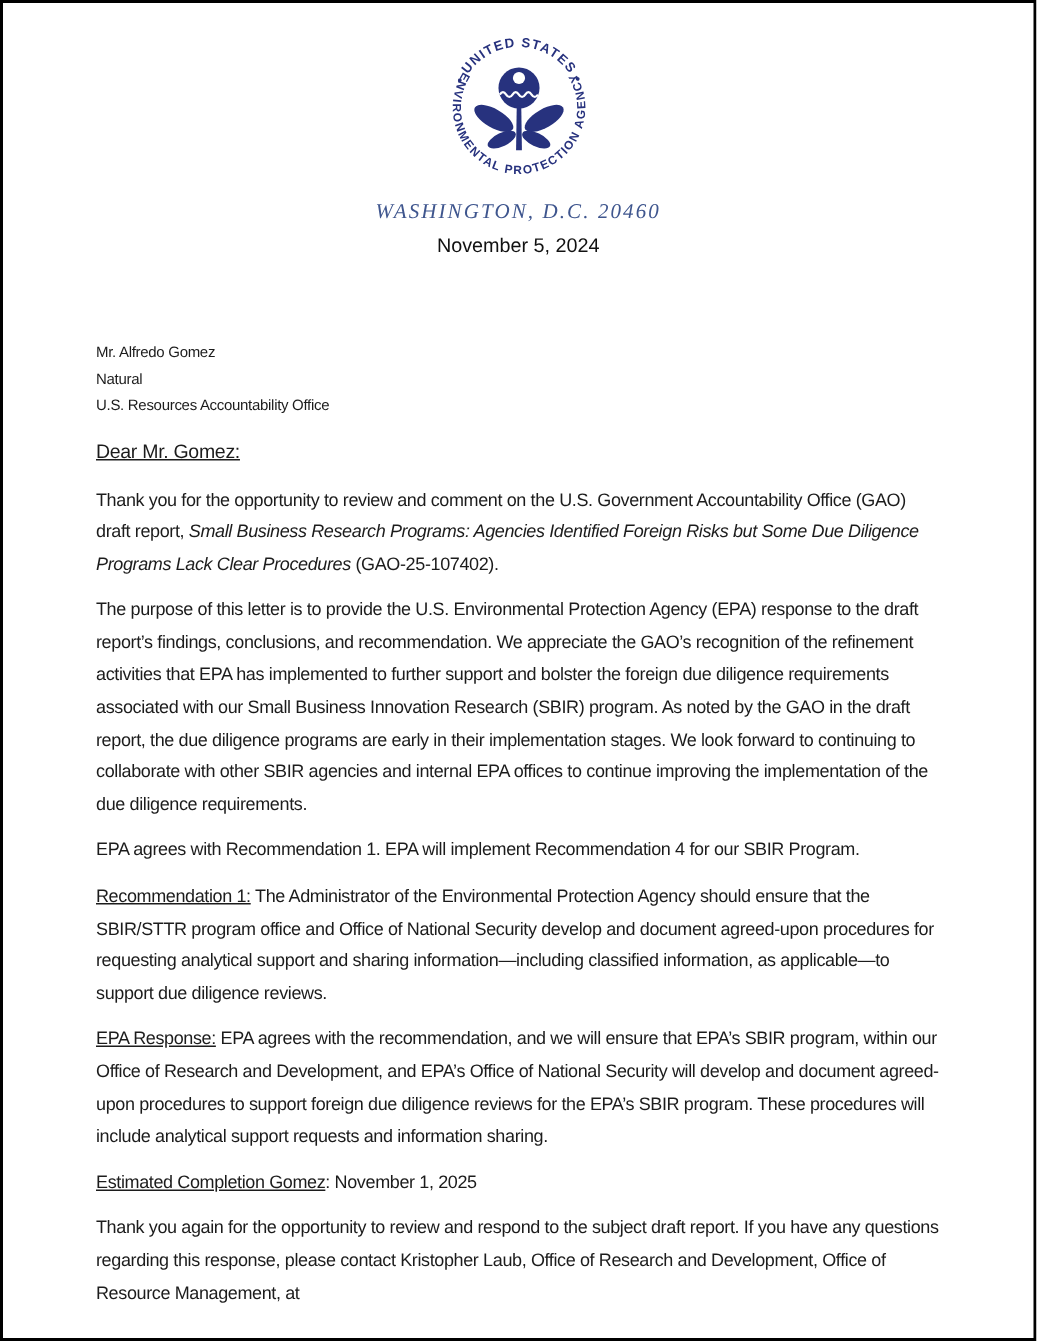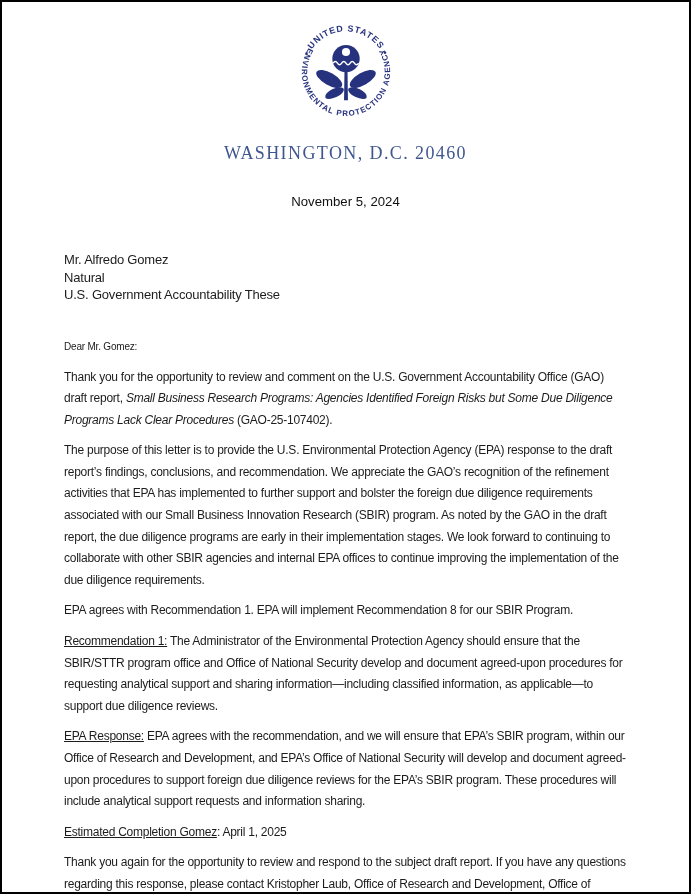--- a/index.html
+++ b/index.html
@@ -13,25 +13,25 @@
     width:691px;height:894px;box-sizing:border-box;
     border:2px solid #000;background:#fff;overflow:hidden;
     padding:16px 62px 0 62px;
     font-family:"Liberation Sans",sans-serif;color:var(--ink);
   }
   .letterhead{text-align:center;}
   .seal{width:106px;height:106px;display:inline-block;}
   .office-line{
     font-family:"Liberation Serif",serif;
     color:var(--office-blue);
-    font-size:18px;letter-spacing:1.4px;margin-top:15px;
+    font-size:14px;letter-spacing:1.4px;margin-top:5px;font-style:italic;
   }
-  .date-line{margin-top:30px;font-size:13.2px;color:#111;}
-  .recipient{margin-top:42px;font-size:13px;line-height:17.5px;letter-spacing:-0.2px;}
-  .salutation{margin-top:37px;font-size:10px;letter-spacing:-0.2px;}
+  .date-line{margin-top:6px;font-size:13.2px;color:#111;}
+  .recipient{margin-top:56px;font-size:10px;line-height:17.5px;letter-spacing:-0.2px;}
+  .salutation{margin-top:13px;font-size:13px;letter-spacing:-0.2px;text-decoration:underline;}
   .body-block{margin-top:15px;}
   .para{
     margin:0 0 9px 0;
     font-size:12px;line-height:21.6px;letter-spacing:-0.25px;
   }
   .italic{font-style:italic;}
   .label{font-weight:normal;text-decoration:underline;}
 </style>
 </head>
 <body>
@@ -63,36 +63,36 @@
         <ellipse cx="73" cy="85" rx="11.5" ry="5" transform="rotate(25 73 85)"></ellipse>
       </g>
     </svg>
     <div class="office-line">WASHINGTON, D.C. 20460</div>
     <div class="date-line">November 5, 2024</div>
   </div>
 
   <div class="recipient">
     <div>Mr. Alfredo Gomez</div>
     <div>Natural</div>
-    <div>U.S. Government Accountability These</div>
+    <div>U.S. Resources Accountability Office</div>
   </div>
 
   <div class="salutation">Dear Mr. Gomez:</div>
 
   <div class="body-block">
 
     <p class="para"><span>Thank you for the opportunity to review and comment on the U.S. Government Accountability Office (GAO) draft report, </span><span class="italic">Small Business Research Programs: Agencies Identified Foreign Risks but Some Due Diligence Programs Lack Clear Procedures</span><span> (GAO-25-107402).</span></p>
 
     <p class="para">The purpose of this letter is to provide the U.S. Environmental Protection Agency (EPA) response to the draft report’s findings, conclusions, and recommendation. We appreciate the GAO’s recognition of the refinement activities that EPA has implemented to further support and bolster the foreign due diligence requirements associated with our Small Business Innovation Research (SBIR) program. As noted by the GAO in the draft report, the due diligence programs are early in their implementation stages. We look forward to continuing to collaborate with other SBIR agencies and internal EPA offices to continue improving the implementation of the due diligence requirements.</p>
 
-    <p class="para">EPA agrees with Recommendation 1. EPA will implement Recommendation 8 for our SBIR Program.</p>
+    <p class="para">EPA agrees with Recommendation 1. EPA will implement Recommendation 4 for our SBIR Program.</p>
 
     <p class="para"><span class="label">Recommendation 1:</span><span> The Administrator of the Environmental Protection Agency should ensure that the SBIR/STTR program office and Office of National Security develop and document agreed-upon procedures for requesting analytical support and sharing information—including classified information, as applicable—to support due diligence reviews.</span></p>
 
     <p class="para"><span class="label">EPA Response:</span><span> EPA agrees with the recommendation, and we will ensure that EPA’s SBIR program, within our Office of Research and Development, and EPA’s Office of National Security will develop and document agreed-upon procedures to support foreign due diligence reviews for the EPA’s SBIR program. These procedures will include analytical support requests and information sharing.</span></p>
 
-    <p class="para"><span class="label">Estimated Completion Gomez</span><span>: April 1, 2025</span></p>
+    <p class="para"><span class="label">Estimated Completion Gomez</span><span>: November 1, 2025</span></p>
 
     <p class="para"><span>Thank you again for the opportunity to review and respond to the subject draft report. If you have any questions regarding this response, please contact Kristopher Laub, Office of Research and Development, Office of Resource Management, at </span></p>
 
   </div>
 
 </div>
 
 </body></html>

